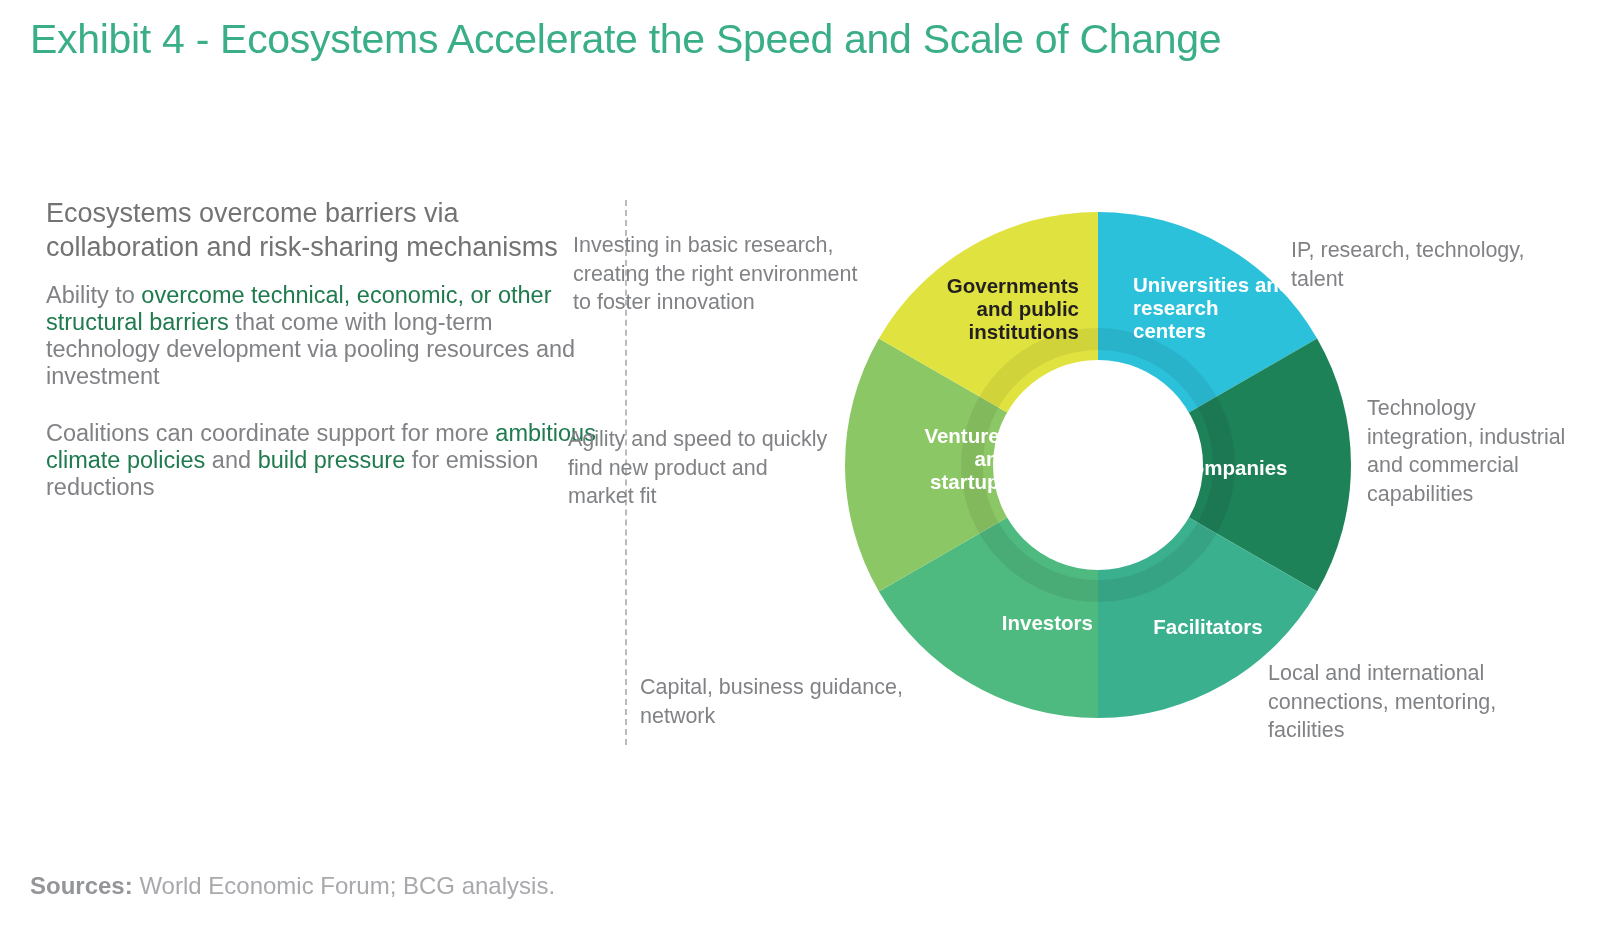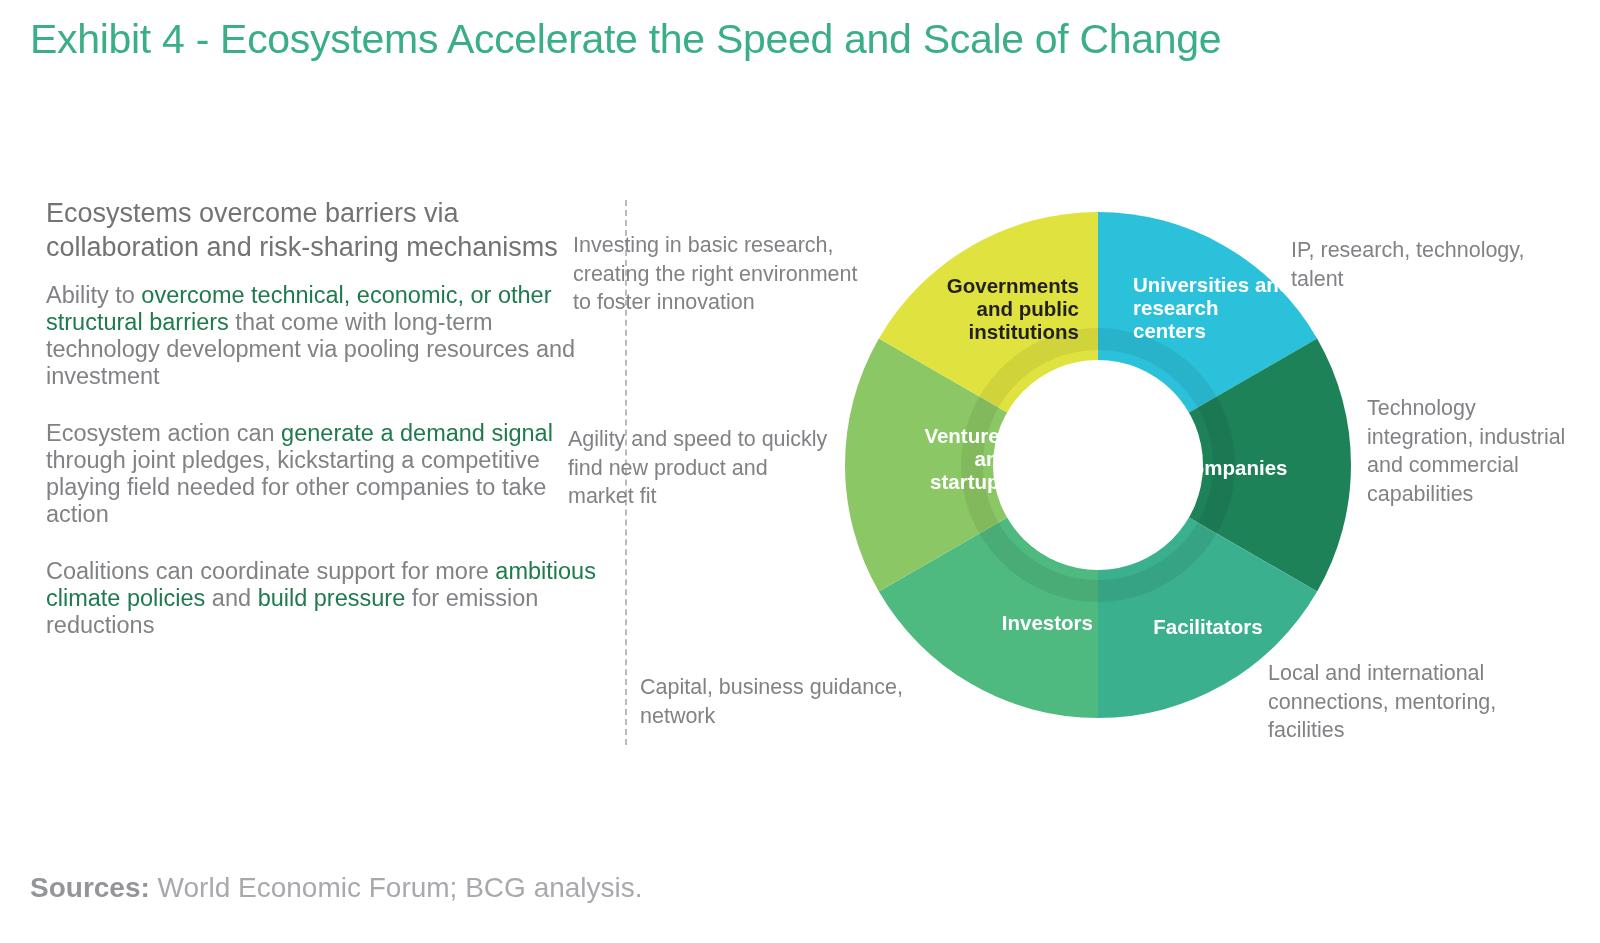--- a/index.html
+++ b/index.html
@@ -133,34 +133,33 @@
   #callout-investors   { right: 680px; top: 654px;  width: 280px; }
   #callout-universities{ left: 1291px; top: 236px;  width: 260px; }
   #callout-companies   { left: 1367px; top: 394px;  width: 220px; }
   #callout-facilitators{ left: 1268px; top: 659px;  width: 300px; }
 
   
   #sources {
     position: absolute;
     left: 30px;
     top: 872px;
-    font-size: 28px;
+    font-size: 24px;
     color: #A7A9AC;
   }
   #sources-label { font-weight: bold; color: #939598; }
 </style>
 </head>
 <body>
 
 <div id="exhibit-title">Exhibit 4 - Ecosystems Accelerate the Speed and Scale of Change</div>
 
 <div id="left-panel">
   <div id="left-heading">Ecosystems overcome barriers via collaboration and risk-sharing mechanisms</div>
   <div id="para-0" class="body-para"><span>Ability to </span><span class="hl">overcome technical, economic, or other structural barriers</span><span> that come with long-term technology development via pooling resources and investment</span></div>
-  <div id="para-1" class="body-para"><span>Ecosystem action can </span><span class="hl">generate a demand signal</span><span> through joint pledges, kickstarting a competitive playing field needed for other companies to take action</span></div>
   <div id="para-2" class="body-para"><span>Coalitions can coordinate support for more </span><span class="hl">ambitious climate policies</span><span> and </span><span class="hl">build pressure</span><span> for emission reductions</span></div>
 </div>
 
 <div id="divider"></div>
 
 <div id="donut-wrap">
   <svg id="donut-svg" viewBox="0 0 506 506">
     <g id="donut-segments">
         <path d="M 253 253 L 253.00 0.00 A 253 253 0 0 1 472.10 126.50 Z" fill="#2CC1DA"></path>
         <path d="M 253 253 L 472.10 126.50 A 253 253 0 0 1 472.10 379.50 Z" fill="#1E8259"></path>

